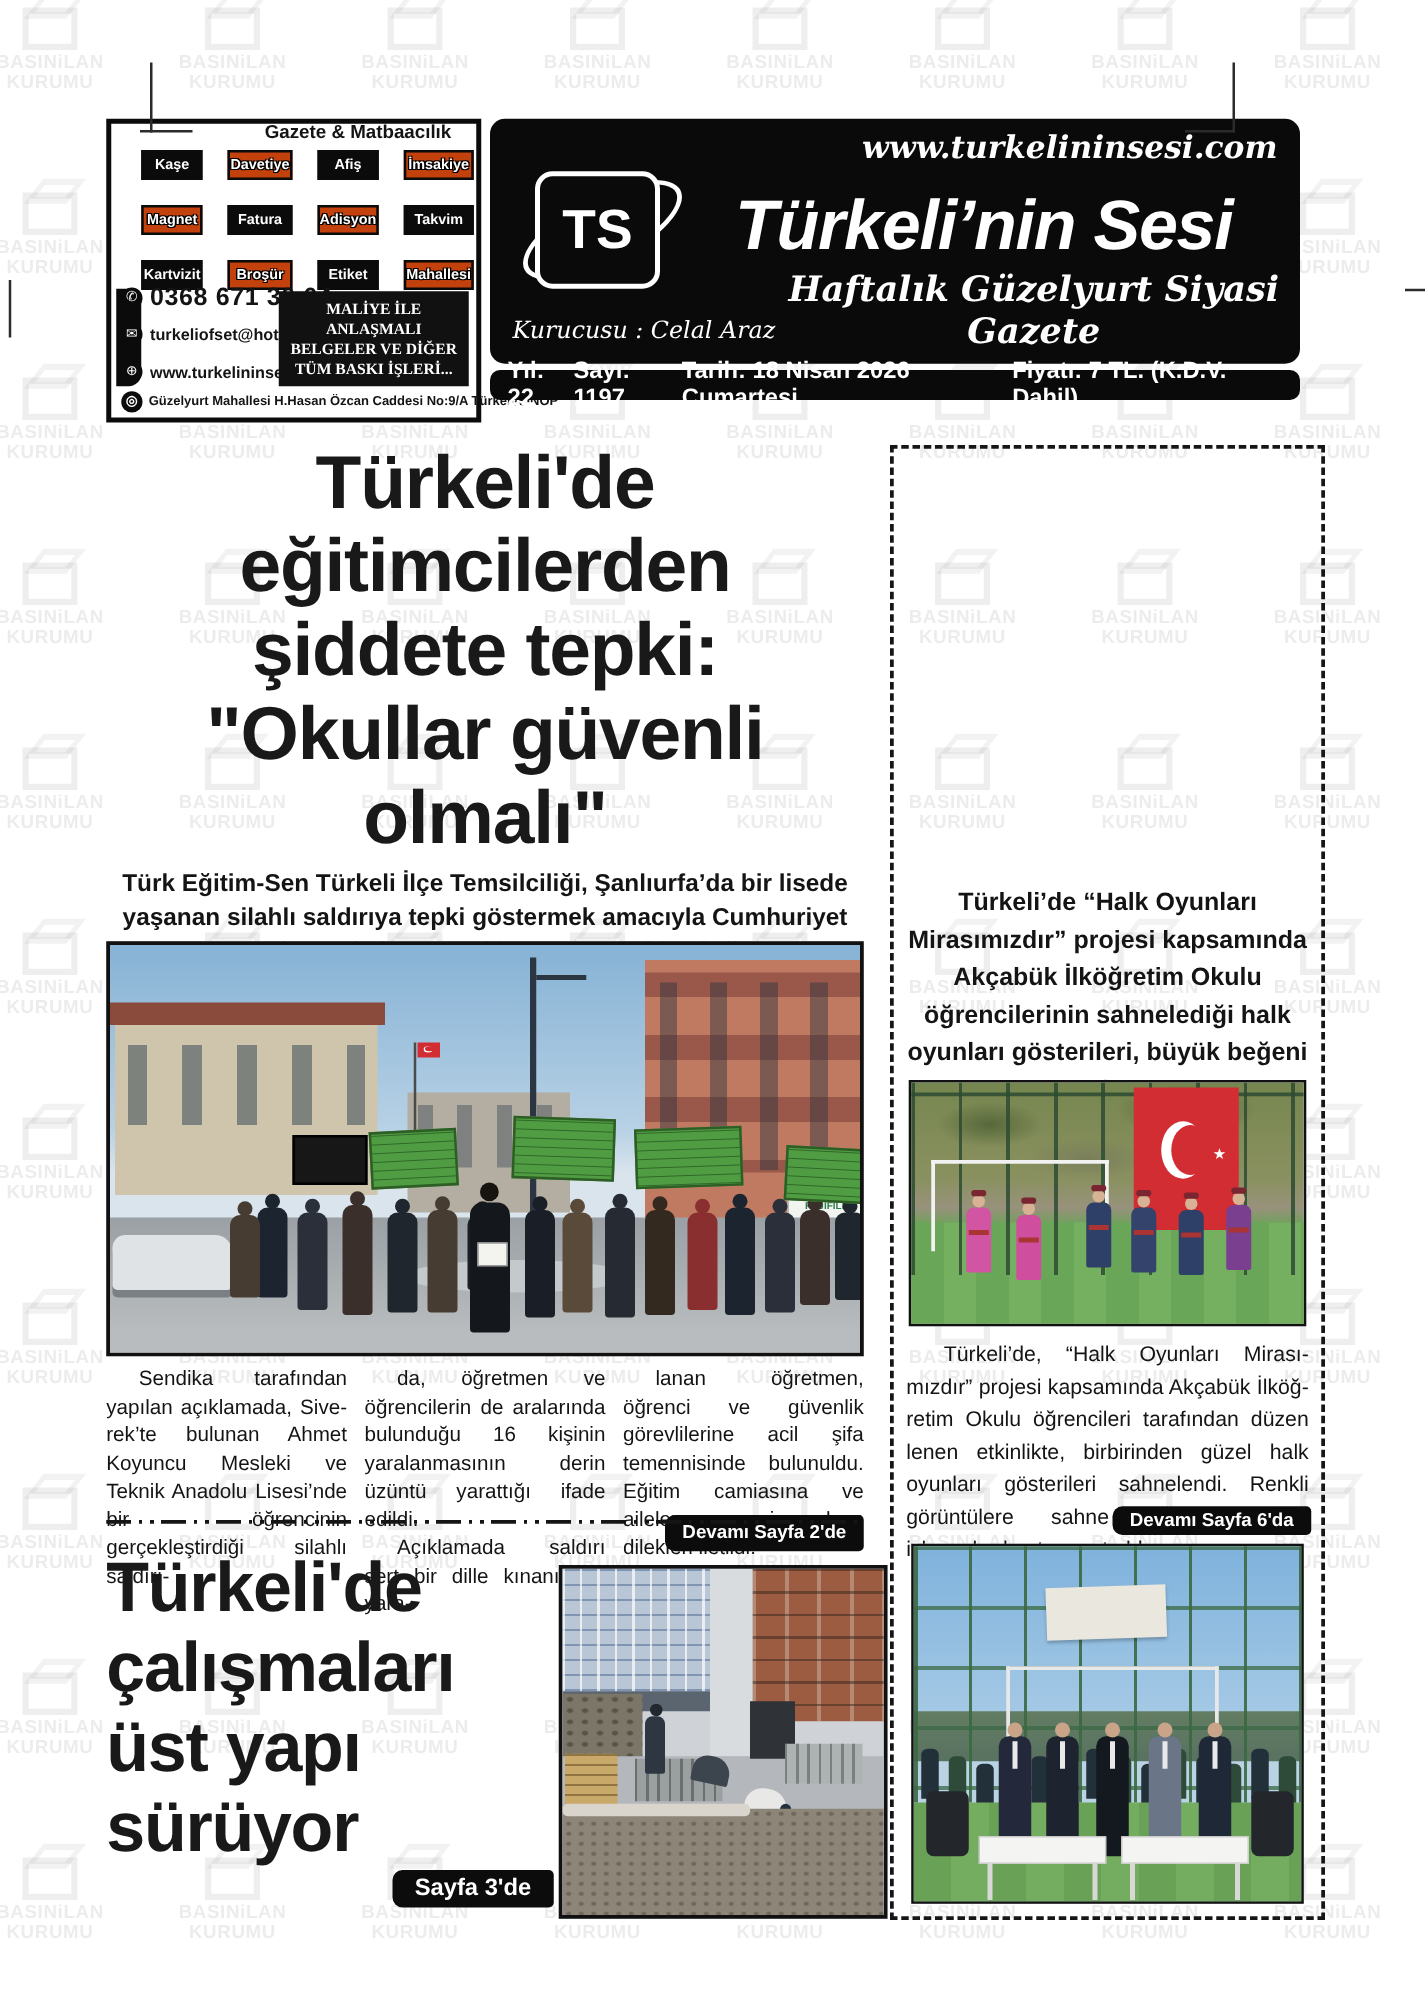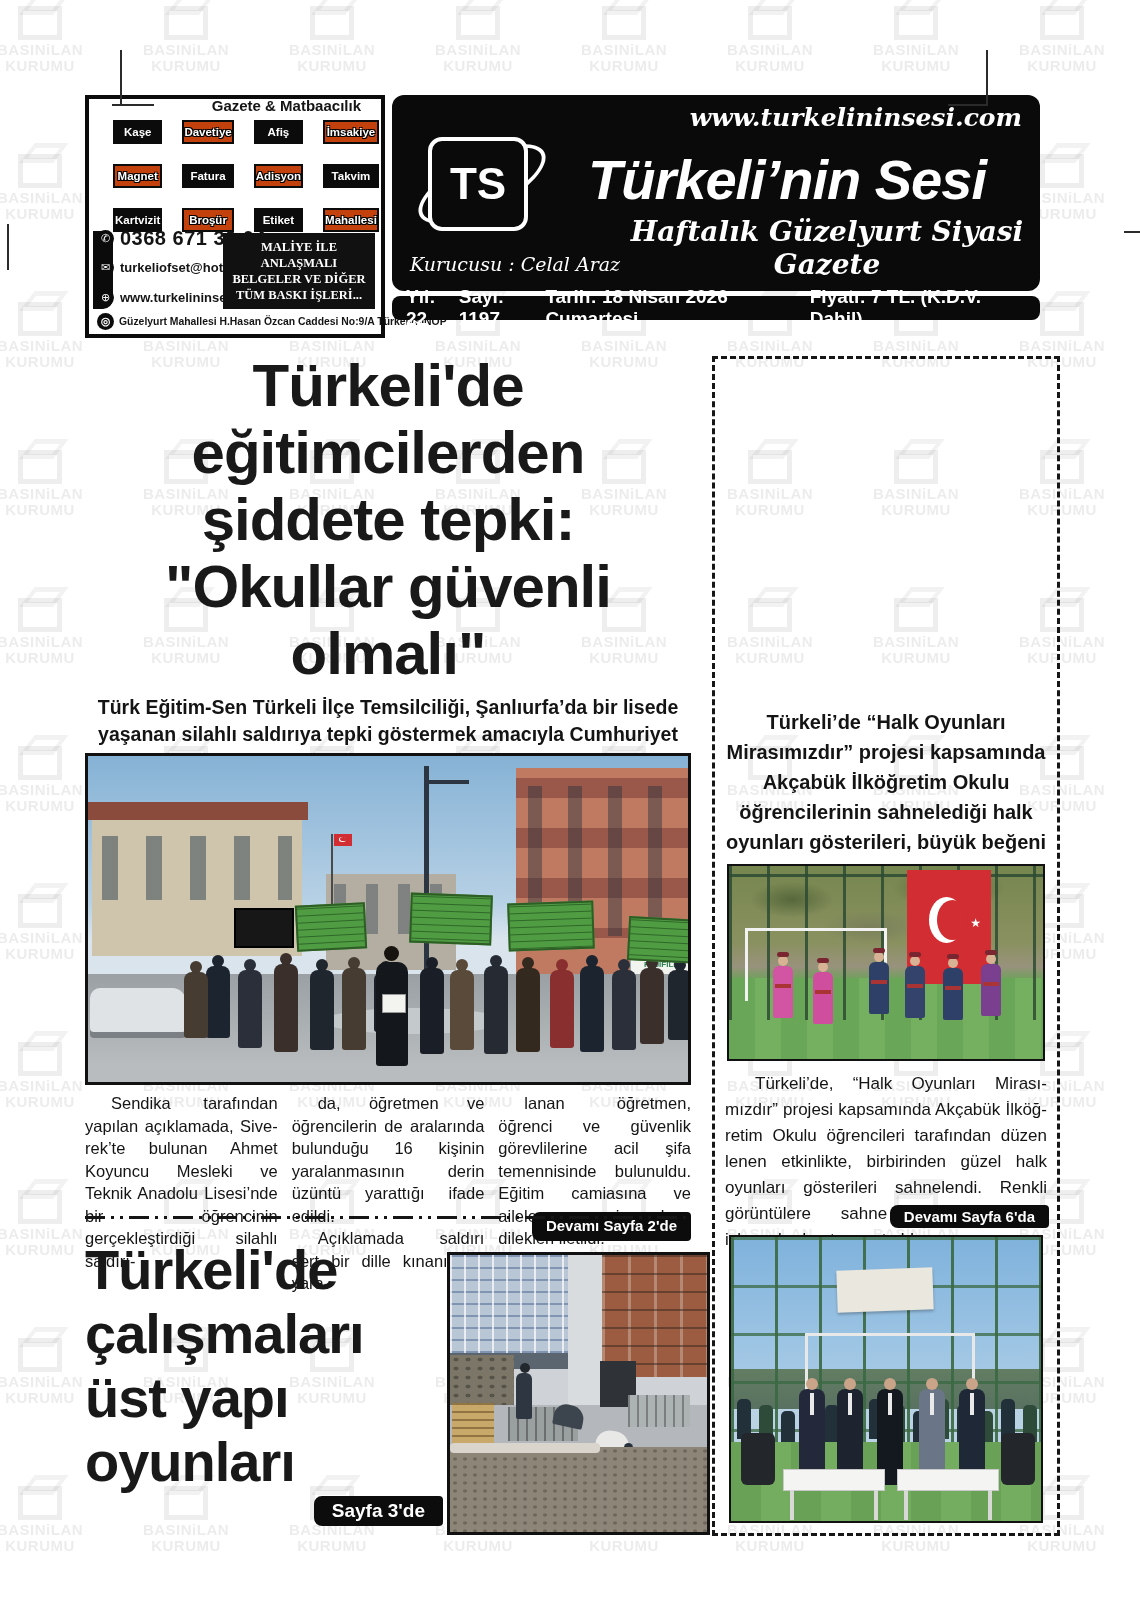--- a/index.html
+++ b/index.html
@@ -617,21 +617,21 @@
       <span class="tag tag2">Devamı Sayfa 2'de</span>
     </div>
   </div>
 
   <div class="divider"></div>
 
   <div class="bottom-headline">
       <div>Türkeli'de</div>
       <div>çalışmaları</div>
       <div>üst yapı</div>
-      <div>oyunları</div>
+      <div>sürüyor</div>
     </div>
   <div class="bottom-tag"><span class="tag">Sayfa 3'de</span></div>
 
   <div class="photo ph-construction">
     <div class="abs" style="inset:0;background:#cfd3d8;"></div>
     <div class="abs" style="left:0;top:0;width:118px;height:100px;background:#b9c6d6;
          background-image:repeating-linear-gradient(90deg,rgba(255,255,255,.7) 0 2px,transparent 2px 14px),repeating-linear-gradient(180deg,rgba(70,100,140,.5) 0 2px,transparent 2px 12px);"></div>
     <div class="abs" style="left:0;top:98px;width:118px;height:16px;background:#5b6570;"></div>
     <div class="abs" style="left:152px;top:0;width:111px;height:122px;background:#9b5c41;
          background-image:repeating-linear-gradient(180deg,rgba(40,30,25,.45) 0 2px,transparent 2px 18px),repeating-linear-gradient(90deg,rgba(230,220,210,.35) 0 3px,transparent 3px 26px);"></div>

